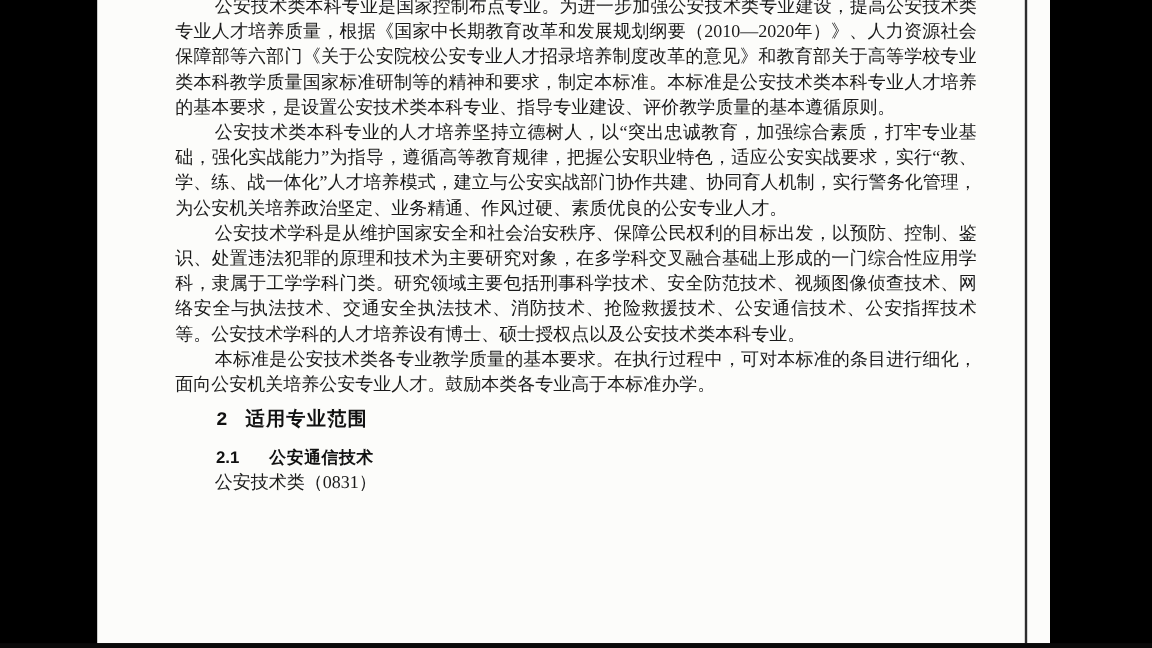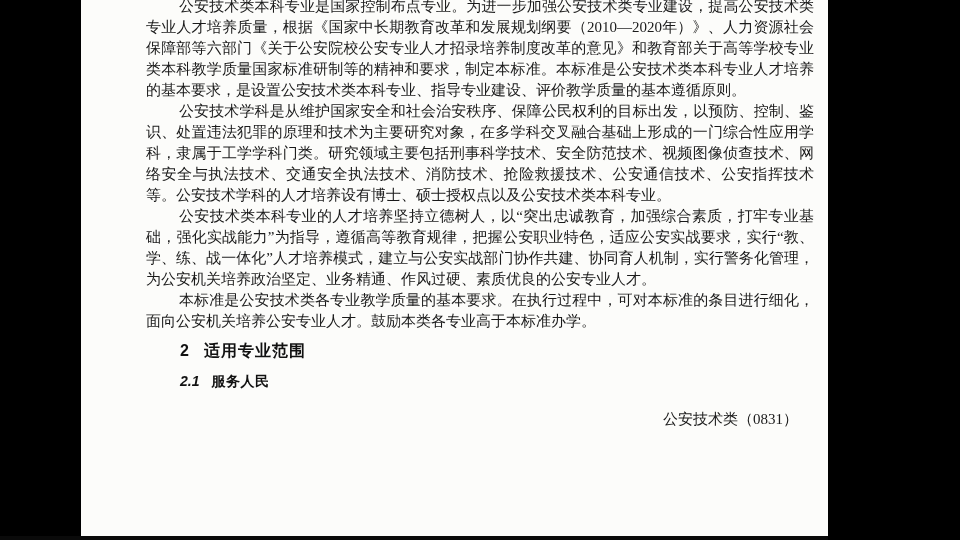--- a/index.html
+++ b/index.html
@@ -2,21 +2,21 @@
 <html lang="zh"><head>
 <meta charset="utf-8">
 <style>
   html, body {
     margin: 0;
     padding: 0;
     background: #000;
   }
   .screen {
     position: relative;
-    width: 828px;
+    width: 960px;
     height: 540px;
     background: #000;
     overflow: hidden;
   }
   
   .page {
     position: absolute;
     left: 81px;
     top: 0;
     width: 794px;
@@ -52,67 +52,67 @@
     color: #1a1a1a;
     text-align: justify;
   }
   .para {
     margin: 0;
     text-indent: 2.2em;
   }
   .sec-heading {
     margin: 8px 0 0 0;
     padding-left: 34px;
-    font-family: Liberation Sans, sans-serif;
+    font-family: Liberation Mono, monospace;
     font-size: 16px;
     font-weight: 700;
     line-height: 21px;
     color: #111;
     letter-spacing: 1px;
     text-align: left;
   }
   .sec-heading .sec-num { margin-right: 15px; letter-spacing: 0; }
   .subsec-heading {
     margin: 10px 0 0 0;
     padding-left: 34px;
     font-family: "Liberation Sans", "DejaVu Sans", sans-serif;
     font-size: 14px;
     font-weight: 700;
     line-height: 21px;
     color: #111;
     letter-spacing: 0.5px;
     text-align: left;
   }
-  .subsec-heading .subsec-num { margin-right: 12px; letter-spacing: 0; font-style: italic; }
+  .subsec-heading .subsec-num { margin-right: 25px; letter-spacing: 0; }
   .code-line {
-    margin: 16px;
+    margin: 0;
     text-indent: 2.2em;
     line-height: 22px;
-    text-align: right;
+    text-align: left;
   }
 </style>
 </head>
 <body>
 
 <div class="screen">
 
   <div class="page">
 
     <div class="textcol">
       <p class="para">公安技术类本科专业是国家控制布点专业。为进一步加强公安技术类专业建设，提高公安技术类专业人才培养质量，根据《国家中长期教育改革和发展规划纲要（2010—2020年）》、人力资源社会保障部等六部门《关于公安院校公安专业人才招录培养制度改革的意见》和教育部关于高等学校专业类本科教学质量国家标准研制等的精神和要求，制定本标准。本标准是公安技术类本科专业人才培养的基本要求，是设置公安技术类本科专业、指导专业建设、评价教学质量的基本遵循原则。</p>
+      <p class="para">公安技术类本科专业的人才培养坚持立德树人，以“突出忠诚教育，加强综合素质，打牢专业基础，强化实战能力”为指导，遵循高等教育规律，把握公安职业特色，适应公安实战要求，实行“教、学、练、战一体化”人才培养模式，建立与公安实战部门协作共建、协同育人机制，实行警务化管理，为公安机关培养政治坚定、业务精通、作风过硬、素质优良的公安专业人才。</p>
       <p class="para">公安技术学科是从维护国家安全和社会治安秩序、保障公民权利的目标出发，以预防、控制、鉴识、处置违法犯罪的原理和技术为主要研究对象，在多学科交叉融合基础上形成的一门综合性应用学科，隶属于工学学科门类。研究领域主要包括刑事科学技术、安全防范技术、视频图像侦查技术、网络安全与执法技术、交通安全执法技术、消防技术、抢险救援技术、公安通信技术、公安指挥技术等。公安技术学科的人才培养设有博士、硕士授权点以及公安技术类本科专业。</p>
-      <p class="para">公安技术类本科专业的人才培养坚持立德树人，以“突出忠诚教育，加强综合素质，打牢专业基础，强化实战能力”为指导，遵循高等教育规律，把握公安职业特色，适应公安实战要求，实行“教、学、练、战一体化”人才培养模式，建立与公安实战部门协作共建、协同育人机制，实行警务化管理，为公安机关培养政治坚定、业务精通、作风过硬、素质优良的公安专业人才。</p>
       <p class="para">本标准是公安技术类各专业教学质量的基本要求。在执行过程中，可对本标准的条目进行细化，面向公安机关培养公安专业人才。鼓励本类各专业高于本标准办学。</p>
 
       <h2 class="sec-heading">
         <span class="sec-num">2</span><span>适用专业范围</span>
       </h2>
 
       <h3 class="subsec-heading">
-        <span class="subsec-num">2.1</span><span>服务人民</span>
+        <span class="subsec-num">2.1</span><span>公安通信技术</span>
       </h3>
 
       <p class="code-line">公安技术类（0831）</p>
     </div>
 
     <div class="edge-rule"></div>
   </div>
 
   <div class="bottom-strip"></div>
 </div>

